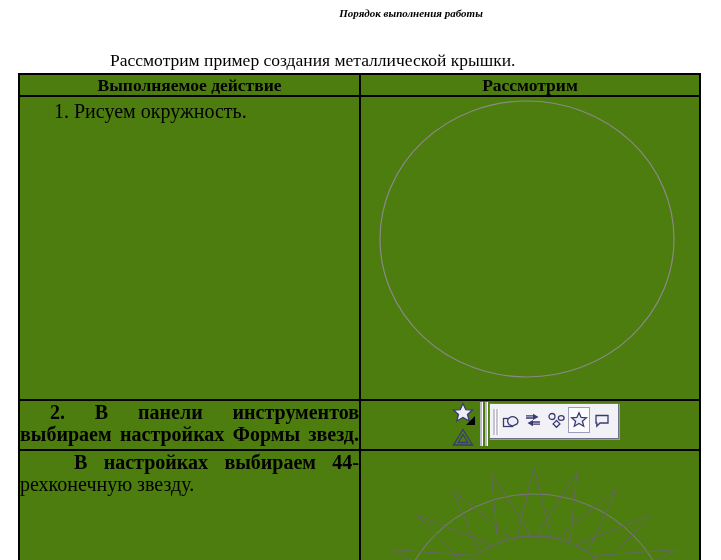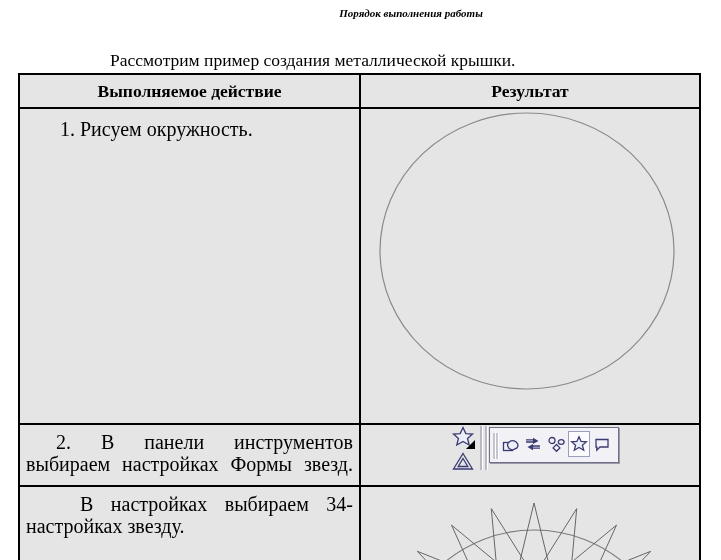--- a/index.html
+++ b/index.html
@@ -13,26 +13,26 @@
     text-align:center;font-size:11px;font-weight:bold;font-style:italic;
   }
   .doc-intro{
     position:absolute;left:110px;top:50px;font-size:17.5px;white-space:nowrap;
   }
   table.proc{
     position:absolute;left:18px;top:73px;width:681px;
     border-collapse:collapse;table-layout:fixed;
   }
   table.proc th, table.proc td{
-    border:2px solid #000;padding:6px;vertical-align:top;background:#e5e5e5;
+    border:2px solid #000;padding:0;vertical-align:top;background:#4d7c0f;
   }
   th.hdr{height:19px;font-size:17.5px;font-weight:bold;text-align:center;line-height:20px;}
   td.action{font-size:20px;line-height:22px;padding:2px 4px 0 4px;}
   .line{width:100%;}
-  .jline{text-align:justify;text-align-last:justify;}
+  .jline{text-align:justify;text-align-last:justify;font-weight:bold;}
   .ind36{text-indent:34px;}
   .ind32{text-indent:30px;}
   .ind54{text-indent:54px;}
   td.result{position:relative;}
   .fig-abs{position:absolute;left:0;top:0;}
   
   .tb-wrap{position:absolute;left:0;top:0;width:100%;height:46px;overflow:hidden;}
   .tool-btn{position:absolute;background:transparent;}
   .grip-v{position:absolute;width:2px;background:#b9b9c6;border-right:1px solid #ffffff;}
   .flyout{
@@ -56,21 +56,21 @@
   <div class="doc-intro">Рассмотрим пример создания металлической крышки.</div>
 
   <table class="proc">
     <colgroup>
         <col style="width:341px">
         <col style="width:340px">
       </colgroup>
     <tbody>
         <tr>
       <th class="hdr">Выполняемое действие</th>
-      <th class="hdr">Результат</th>
+      <th class="hdr">Рассмотрим</th>
     </tr>
 
     <tr>
       <td class="action" style="height:302px">
         <div class="line ind36" style="padding-top:3px">1. Рисуем окружность.</div>
       </td>
       <td class="result">
         <svg class="fig-abs" width="336" height="302" viewBox="0 0 336 302">
           <ellipse id="circle-ellipse" cx="166" cy="142" rx="147" ry="138" fill="none" stroke="#8a8a8a" stroke-width="1.2"></ellipse>
         </svg>
@@ -138,22 +138,22 @@
               </svg>
             </div>
           </div>
 
         </div>
       </td>
     </tr>
 
     <tr>
       <td class="action" style="height:165px">
-        <div class="line jline ind54">В настройках выбираем 34-</div>
-        <div class="line">настройках звезду.</div>
+        <div class="line jline ind54">В настройках выбираем 44-</div>
+        <div class="line">рехконечную звезду.</div>
       </td>
       <td class="result">
         <svg id="star-svg" class="fig-abs" width="336" height="165" viewBox="0 0 336 165">
               <ellipse cx="173" cy="181" rx="139" ry="138" fill="none" stroke="#7a7a7a" stroke-width="1.1"></ellipse>
               <polygon points="173,16 156.15612676630775,85.47364795781583 189.84387323369225,85.47364795781583" fill="none" stroke="#666666" stroke-width="1"></polygon>
               <polygon points="215.70514244191594,21.622238662303715 176.3852511801426,84.05908977914771 209.33683956134348,91.06316610702162" fill="none" stroke="#666666" stroke-width="1"></polygon>
               <polygon points="255.5,38.10580837556762 196.46642387316777,86.88131455122834 227.24171163666244,100.58335546216095" fill="none" stroke="#666666" stroke-width="1"></polygon>
               <polygon points="289.6726188957803,64.32738110421965 215.5220012385405,93.8169775089808 242.77596063284915,113.61813806547727" fill="none" stroke="#666666" stroke-width="1"></polygon>
               <polygon points="315.8941916244324,98.49999999999999 232.71916310658884,104.56295690014797 255.2606653271733,129.5978313693791" fill="none" stroke="#666666" stroke-width="1"></polygon>
               <polygon points="332.37776133769626,138.29485755808406 247.30631098254085,118.64960186040568 264.15018421623313,147.82404609741013" fill="none" stroke="#666666" stroke-width="1"></polygon>

